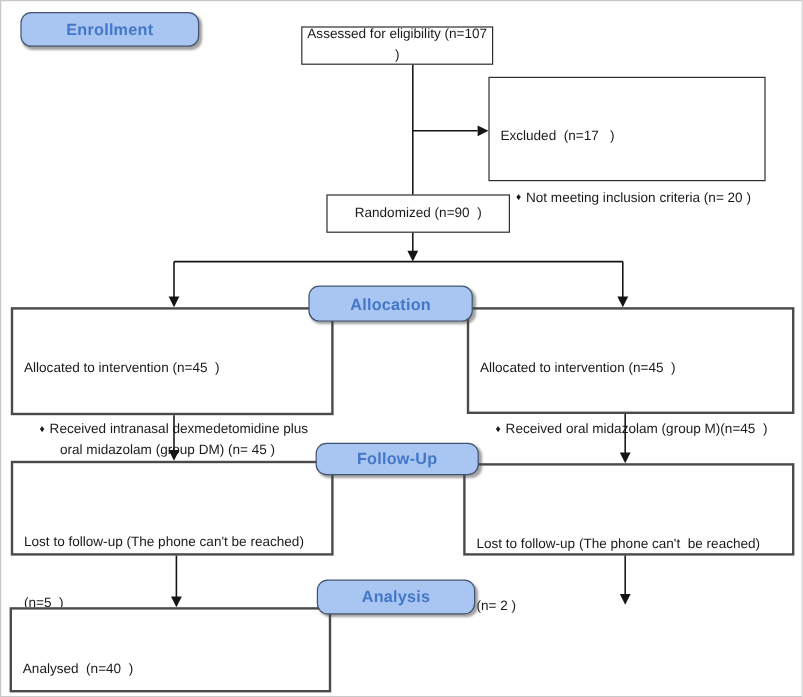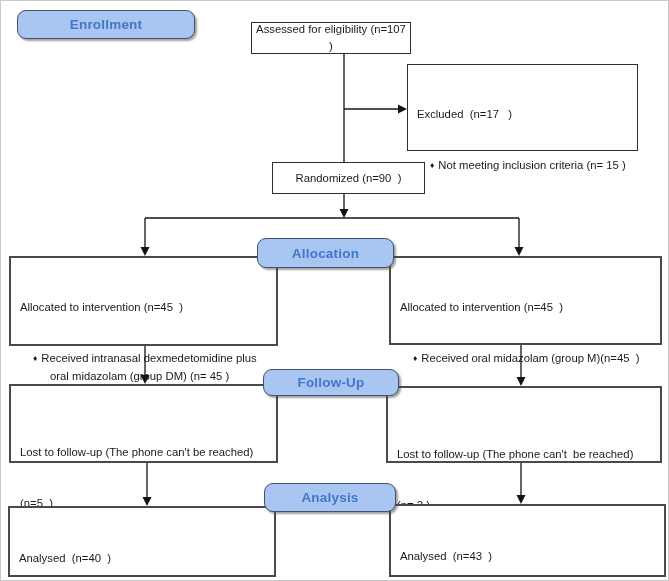--- a/index.html
+++ b/index.html
@@ -64,32 +64,32 @@
       <polygon points="338.5,208 347.5,208 343,217"></polygon>
       <polygon points="139.5,246 148.5,246 144,255"></polygon>
       <polygon points="513.5,246 522.5,246 518,255"></polygon>
       <polygon points="139.5,374 148.5,374 144,383"></polygon>
       <polygon points="515.5,376 524.5,376 520,385"></polygon>
       <polygon points="141.5,496 150.5,496 146,505"></polygon>
       <polygon points="515.5,494 524.5,494 520,503"></polygon>
     </g>
   </svg>
 
-  <div class="stage" style="left:16px;top:9px;width:178px;height:29px;">Enrollment</div>
+  <div class="stage" style="left:16px;top:9px;width:149px;height:29px;">Enrollment</div>
   <div class="stage" style="left:256px;top:237px;width:137px;height:30px;">Allocation</div>
   <div class="stage" style="left:262px;top:368px;width:136px;height:27px;">Follow-Up</div>
   <div class="stage" style="left:263px;top:482px;width:132px;height:29px;">Analysis</div>
 
   <div class="box thin center" style="left:250px;top:21px;width:160px;height:32px;">
     <span>Assessed for eligibility (n=107  )</span>
   </div>
 
   <div class="box thin pad" style="left:406px;top:63px;width:231px;height:87px;">
     <span class="fline">Excluded  (n=17   )</span>
-    <span class="bullet"><span class="b">♦</span><span>Not meeting inclusion criteria (n= 15 )</span></span>
+    <span class="bullet"><span class="b">♦</span><span>Not meeting inclusion criteria (n= 20 )</span></span>
   </div>
 
   <div class="box thin center" style="left:271px;top:161px;width:153px;height:32px;">
     <span>Randomized (n=90  )</span>
   </div>
 
   <div class="box thick pad" style="left:8px;top:255px;width:269px;height:90px;">
     <span class="fline">Allocated to intervention (n=45  )</span>
     <span class="bullet"><span class="b">♦</span><span>Received intranasal dexmedetomidine plus oral midazolam (group DM) (n= 45 )</span></span>
     <span class="bullet"><span class="b">♦</span><span>Did not receive allocated intervention (n= 0 )</span></span>
@@ -113,18 +113,14 @@
     <span class="fline">(n= 2 )</span>
     <span class="fline"></span>
     <span class="fline">Discontinued intervention (n=0  )</span>
   </div>
 
   <div class="box thick pad-an" style="left:7px;top:505px;width:268px;height:71px;">
     <span class="fline">Analysed  (n=40  )</span>
     
   </div>
 
-  <div class="box thick pad-an" style="left:388px;top:503px;width:277px;height:73px;">
-    <span class="fline">Analysed  (n=43  )</span>
-    
-  </div>
 
 </div>
 
 </body></html>

